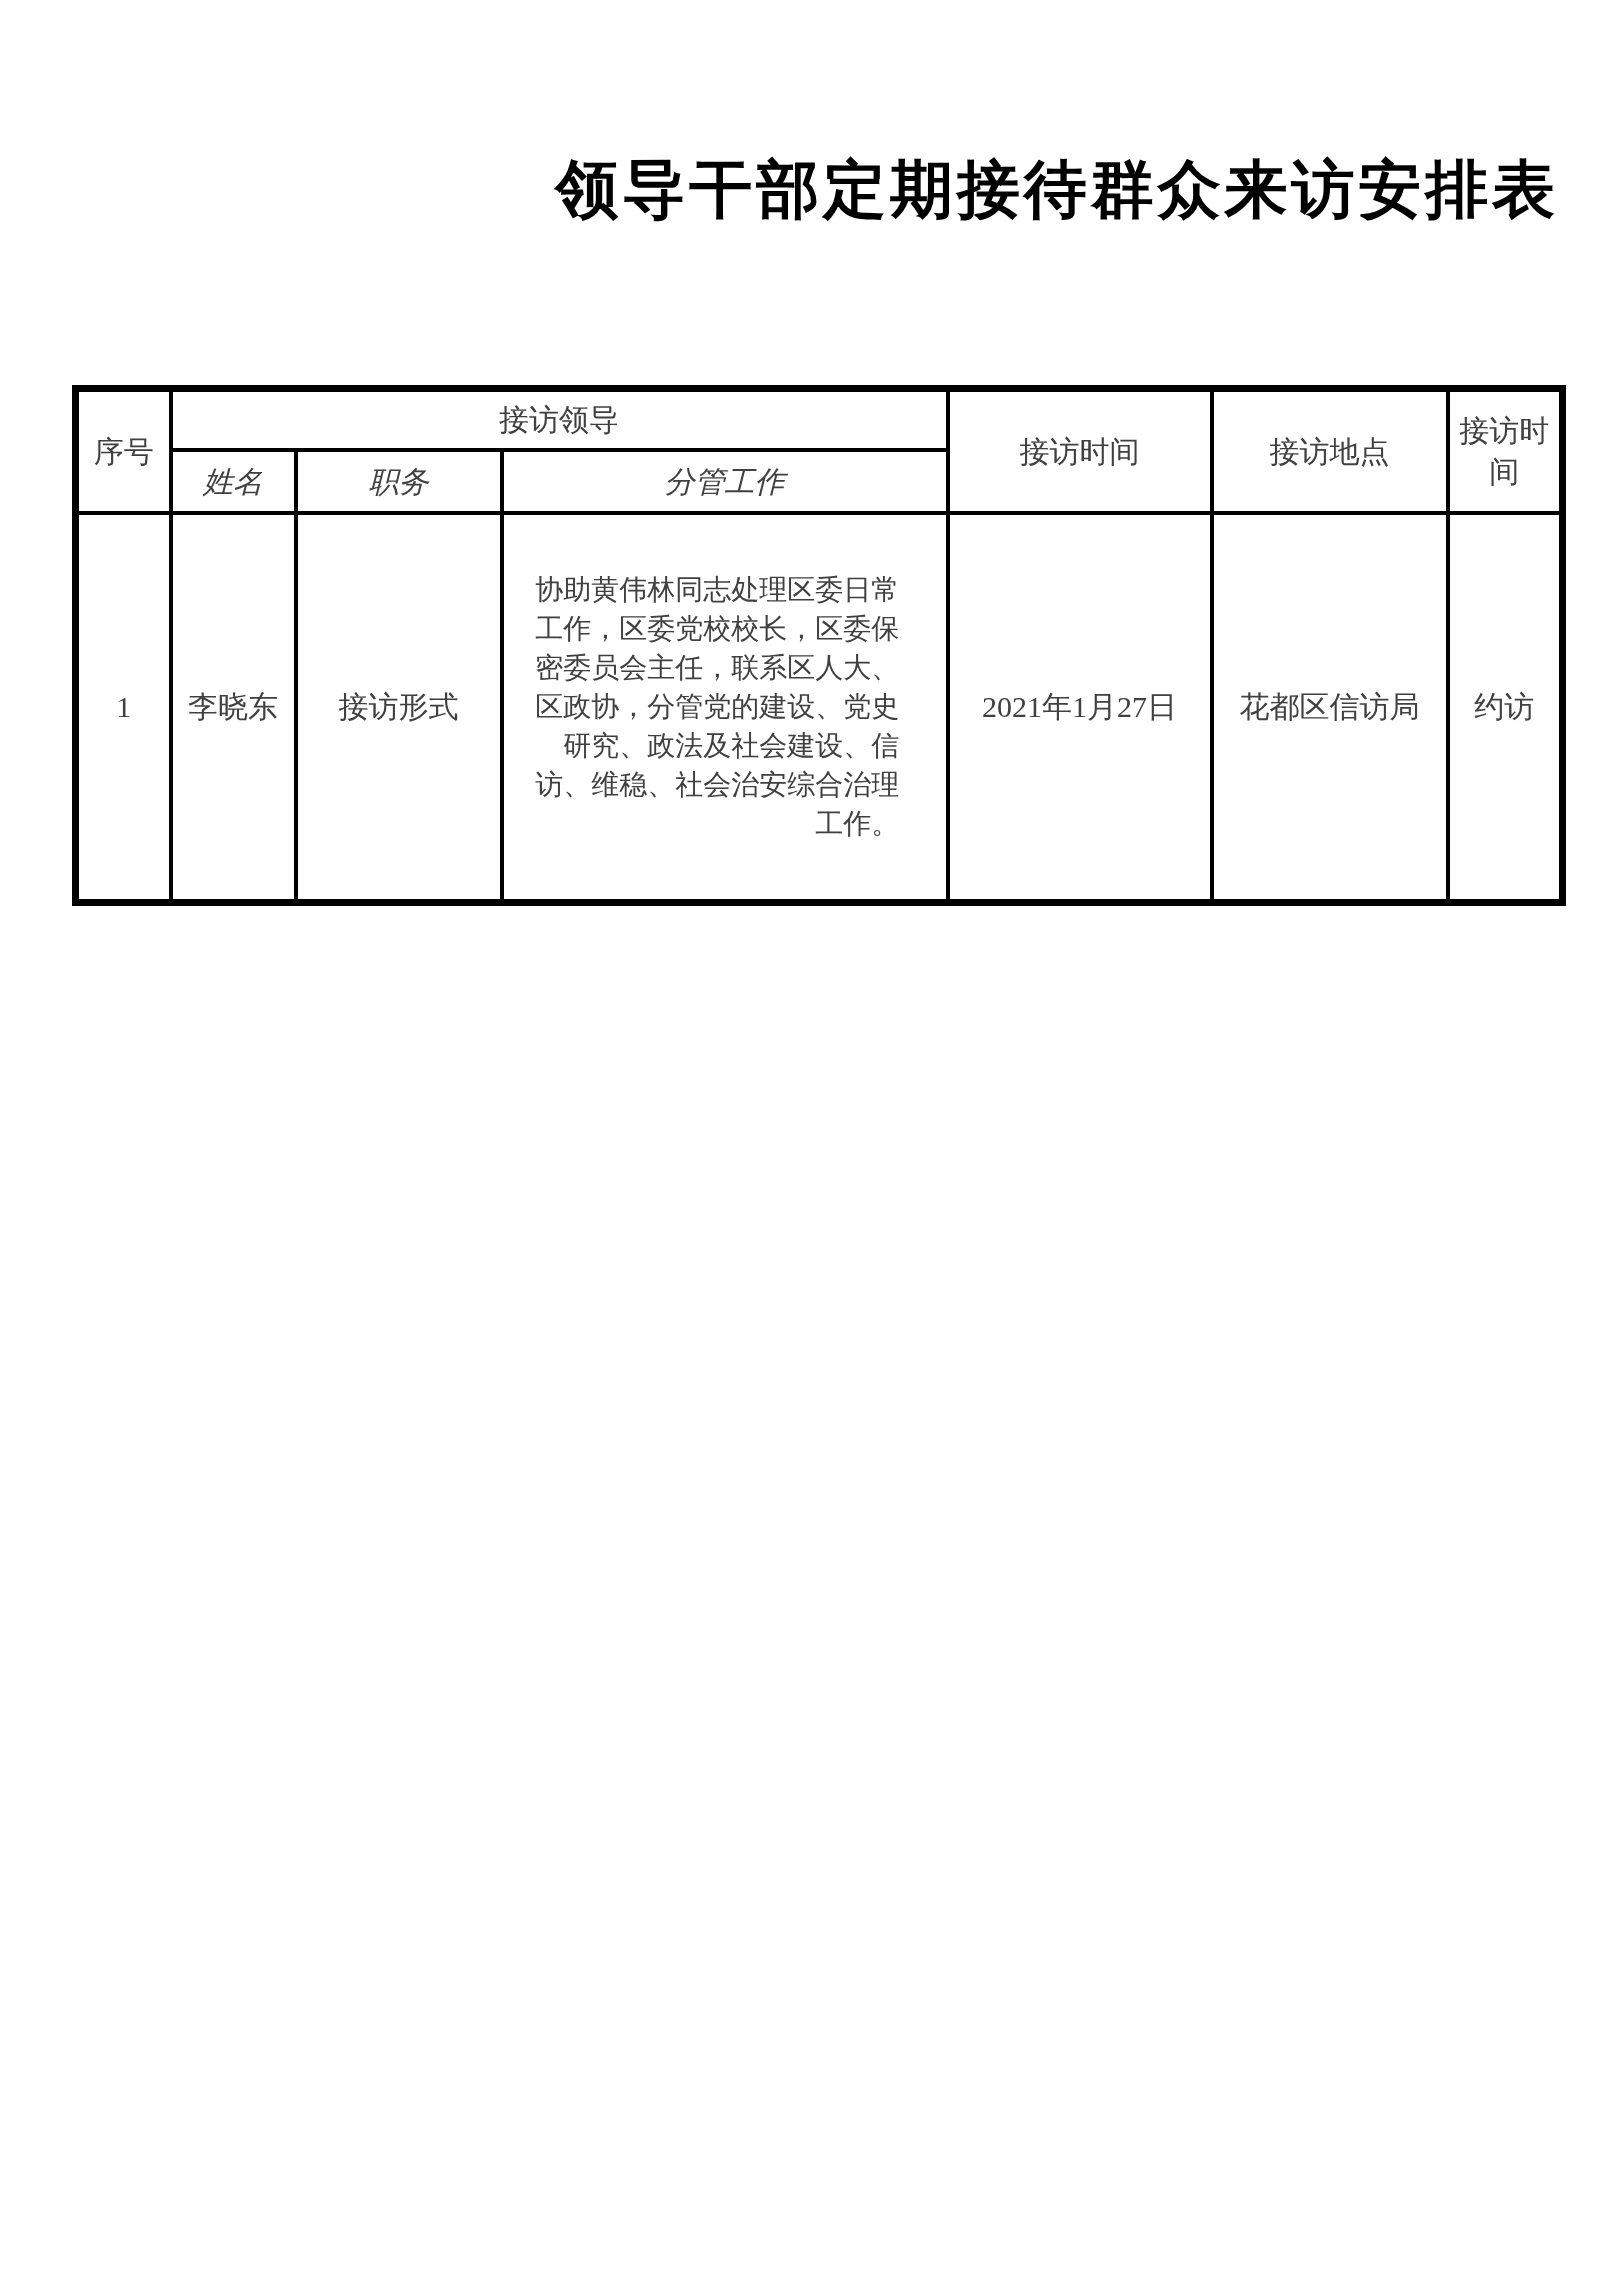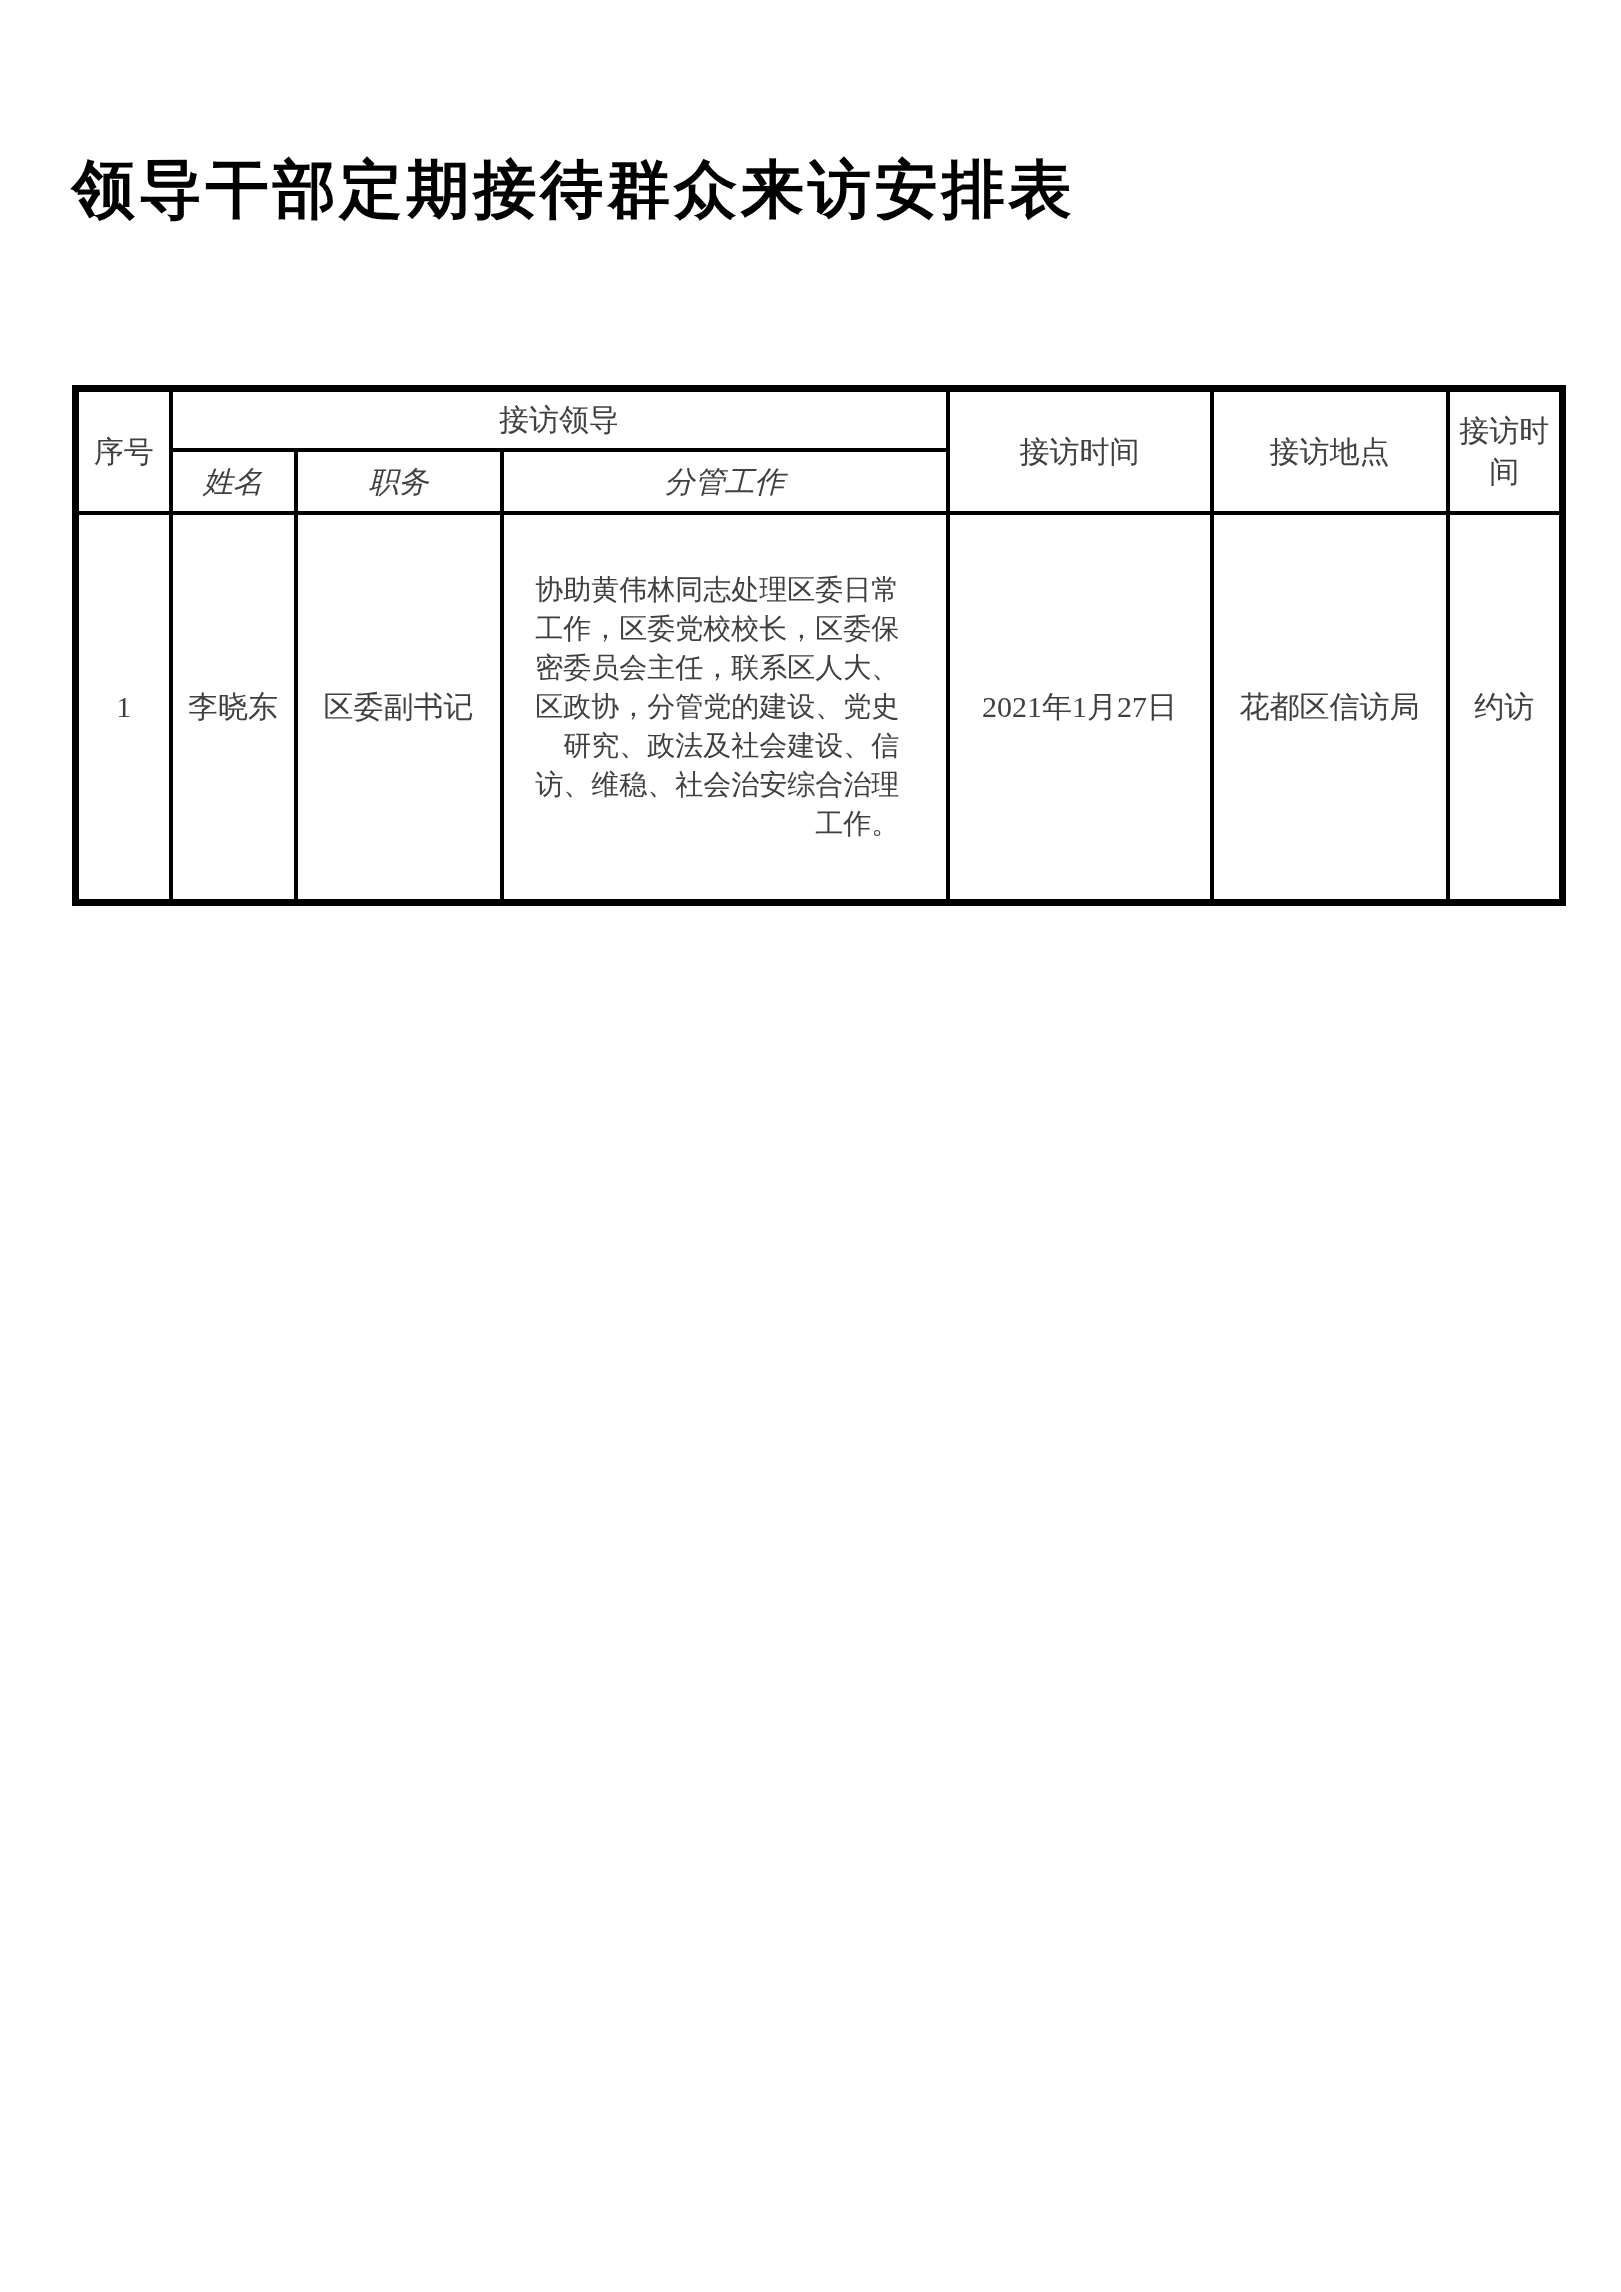--- a/index.html
+++ b/index.html
@@ -14,21 +14,21 @@
     background: #ffffff;
     color: #000000;
     font-family: "Liberation Serif", serif;
     overflow: hidden;
   }
   .doc-title {
     position: absolute;
     top: 155px;
     left: 72px;
     width: 1487px;
-    text-align: left;
+    text-align: right;
     font-family: "Liberation Serif", serif;
     font-weight: bold;
     font-size: 63px;
     letter-spacing: 3.9px;
     line-height: 71px;
     white-space: nowrap;
   }
   .meta-row {
     position: absolute;
     top: 337px;
@@ -118,21 +118,21 @@
         <th rowspan="2" class="th-format">接访时间</th>
       </tr>
       <tr class="row-header-2">
         <th>姓名</th>
         <th>职务</th>
         <th>分管工作</th>
       </tr>
       <tr class="row-data">
         <td>1</td>
         <td>李晓东</td>
-        <td>区委副书记</td>
+        <td>接访形式</td>
         <td class="cell-duties">
           <div class="duties-text">协助黄伟林同志处理区委日常工作，区委党校校长，区委保密委员会主任，联系区人大、区政协，分管党的建设、党史研究、政法及社会建设、信访、维稳、社会治安综合治理工作。</div>
         </td>
         <td>2021年1月27日</td>
         <td>花都区信访局</td>
         <td>约访</td>
       </tr>
     </tbody>
   </table>
 

